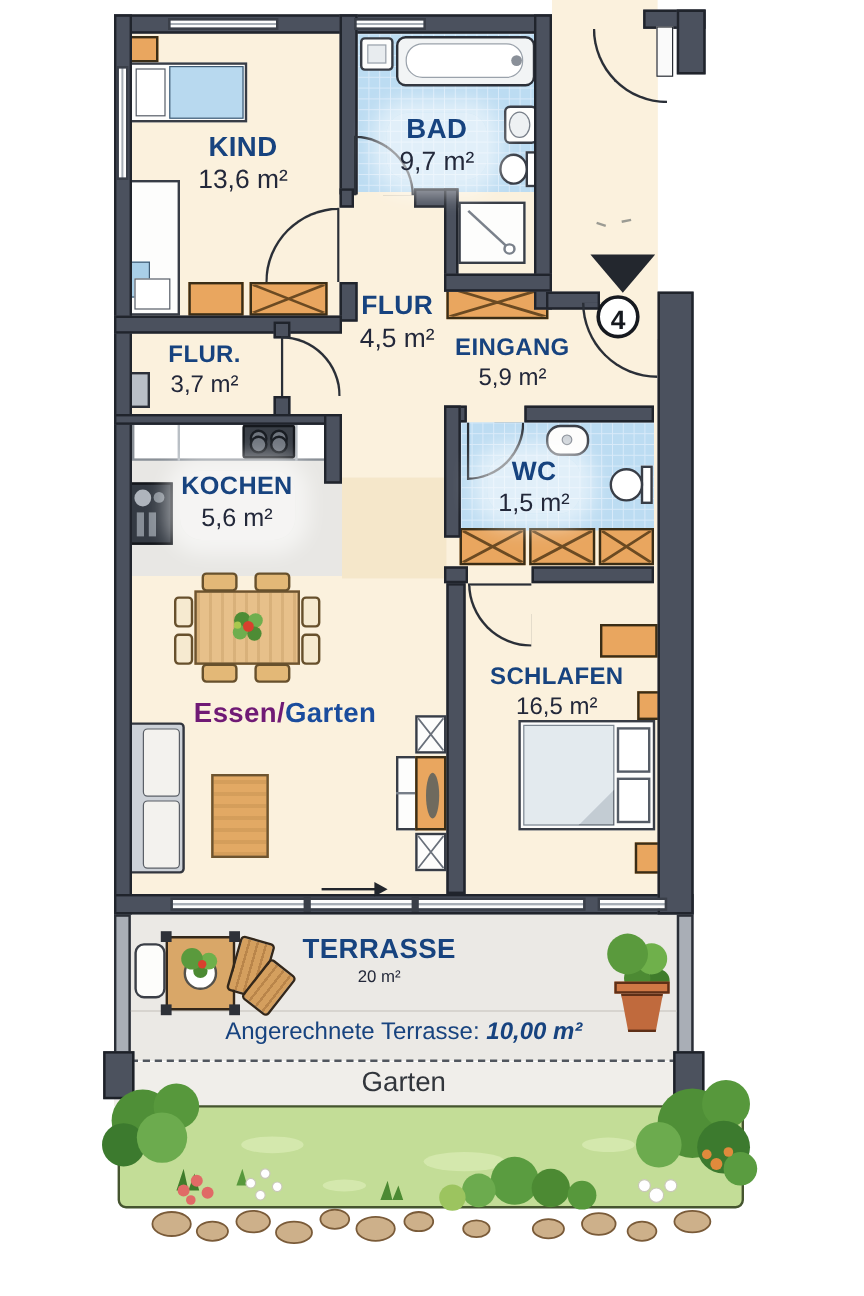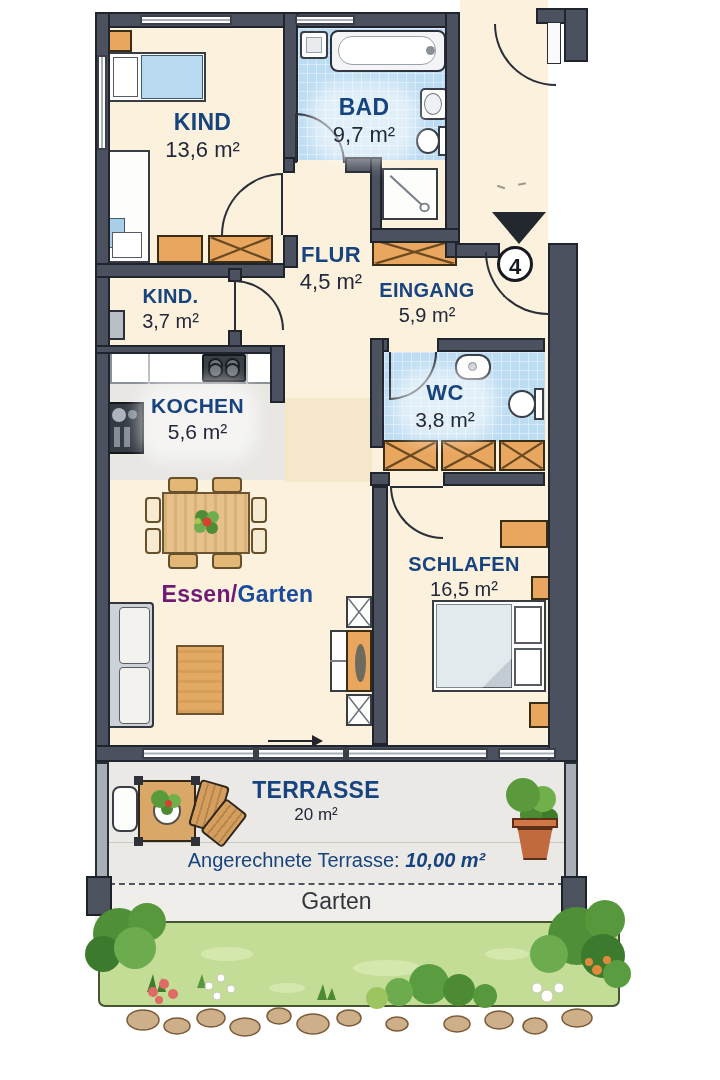--- a/index.html
+++ b/index.html
@@ -330,42 +330,42 @@
   </div>
   <div class="abs rlabel" style="left:282px;top:243px;width:98px;">
     <div class="rname" style="font-size:22px;">FLUR</div>
     <div class="rarea" style="font-size:22px;">4,5 m²</div>
   </div>
   <div class="abs rlabel" style="left:373px;top:279px;width:108px;">
     <div class="rname" style="font-size:20px;">EINGANG</div>
     <div class="rarea" style="font-size:20px;">5,9 m²</div>
   </div>
   <div class="abs rlabel" style="left:118px;top:285px;width:105px;">
-    <div class="rname" style="font-size:20px;">KIND.</div>
+    <div class="rname" style="font-size:20px;">FLUR.</div>
     <div class="rarea" style="font-size:20px;">3,7 m²</div>
   </div>
   <div class="abs rlabel" style="left:140px;top:394px;width:115px;">
     <div class="rname" style="font-size:21px;">KOCHEN</div>
     <div class="rarea" style="font-size:21px;">5,6 m²</div>
   </div>
   <div class="abs rlabel" style="left:400px;top:381px;width:90px;">
     <div class="rname" style="font-size:22px;">WC</div>
-    <div class="rarea" style="font-size:21px;">3,8 m²</div>
+    <div class="rarea" style="font-size:21px;">1,5 m²</div>
   </div>
   <div class="abs rlabel" style="left:140px;top:582px;width:195px;">
     <div class="rname" style="font-size:23px;"><span style="color:#701a75;">Essen/</span><span style="color:#1a4c9d;">Garten</span></div>
   </div>
   <div class="abs rlabel" style="left:400px;top:553px;width:128px;">
     <div class="rname" style="font-size:20px;">SCHLAFEN</div>
     <div class="rarea" style="font-size:20px;">16,5 m²</div>
   </div>
 
   <div class="abs rlabel" style="left:206px;top:778px;width:220px;">
     <div class="rname" style="font-size:23px;">TERRASSE</div>
-    <div class="rarea" style="font-size:17px;">20 m²</div>
+    <div class="rarea" style="font-size:14px;">20 m²</div>
   </div>
   <div class="abs" style="left:95px;top:849px;width:483px;text-align:center;font-size:20px;color:#17437f;z-index:40;">
     <span style="">Angerechnete Terrasse:</span>
     <span style="font-style:italic;font-weight:bold;">10,00 m²</span>
   </div>
   <div class="abs" style="left:95px;top:888px;width:483px;text-align:center;font-size:23px;color:#32363c;z-index:40;">Garten</div>
 
 </div>
 
 </body></html>

